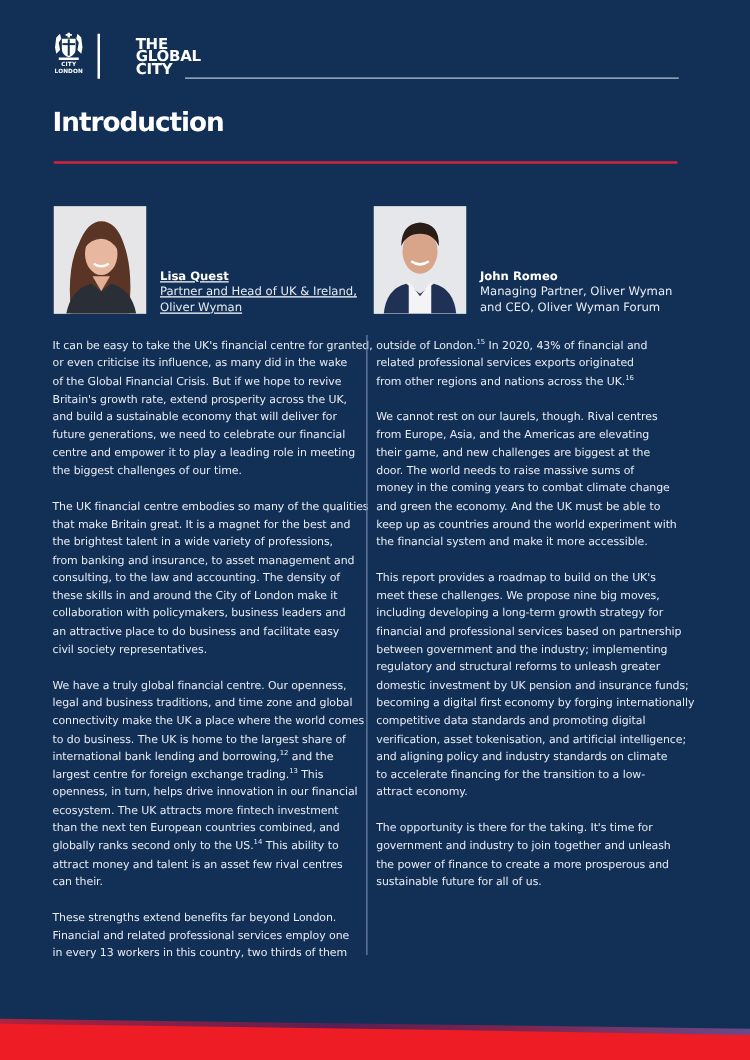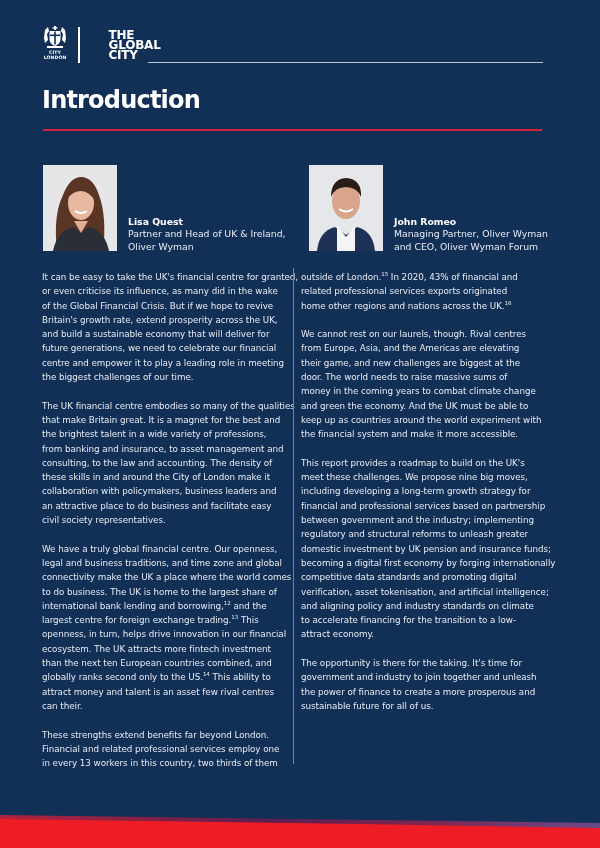--- a/index.html
+++ b/index.html
@@ -30,31 +30,31 @@
     }
     .header-rule {
       position: absolute; left: 148px; top: 62px; width: 395px; height: 1.2px;
       background: #b7c3d6;
     }
 
     
     .page-title {
       position: absolute; left: 42px; top: 86px;
       font-family: "DejaVu Sans", sans-serif; font-weight: bold;
-      font-size: 24px; letter-spacing: -0.8px; text-align: center;
+      font-size: 21px; letter-spacing: -0.8px; text-align: center;
     }
     .title-rule {
       position: absolute; left: 43px; top: 129px; width: 499px; height: 2px;
       background: #d6223a;
     }
 
     
     .author { position: absolute; top: 165px; display: flex; }
-    .author.a1 { left: 43px; }
-    .author.a2 { left: 309px; }
+    .author.a1 { left: 43px; text-decoration: underline; }
+    .author.a2 { left: 299px; }
     .photo {
       width: 74px; height: 86px; background: #e9eaec; position: relative; overflow: hidden;
     }
     .author-info {
       align-self: flex-end; margin-left: 11px; margin-bottom: -2px;
       font-size: 9.3px; line-height: 12.5px; color: #e8ecf3;
     }
     .author-name { font-weight: bold; color: #ffffff; }
 
     
@@ -191,21 +191,21 @@
       <span class="line">in every 13 workers in this country, two thirds of them</span>
     </p>
   </div>
 
   <div class="col-divider"></div>
 
   <div class="col right">
     <p>
       <span class="line"><span>outside of London.</span><sup>15</sup><span> In 2020, 43% of financial and</span></span>
       <span class="line">related professional services exports originated</span>
-      <span class="line"><span>home other regions and nations across the UK.</span><sup>16</sup></span>
+      <span class="line"><span>from other regions and nations across the UK.</span><sup>16</sup></span>
     </p>
     <p>
       <span class="line">We cannot rest on our laurels, though. Rival centres</span>
       <span class="line">from Europe, Asia, and the Americas are elevating</span>
       <span class="line">their game, and new challenges are biggest at the</span>
       <span class="line">door. The world needs to raise massive sums of</span>
       <span class="line">money in the coming years to combat climate change</span>
       <span class="line">and green the economy. And the UK must be able to</span>
       <span class="line">keep up as countries around the world experiment with</span>
       <span class="line">the financial system and make it more accessible.</span>

